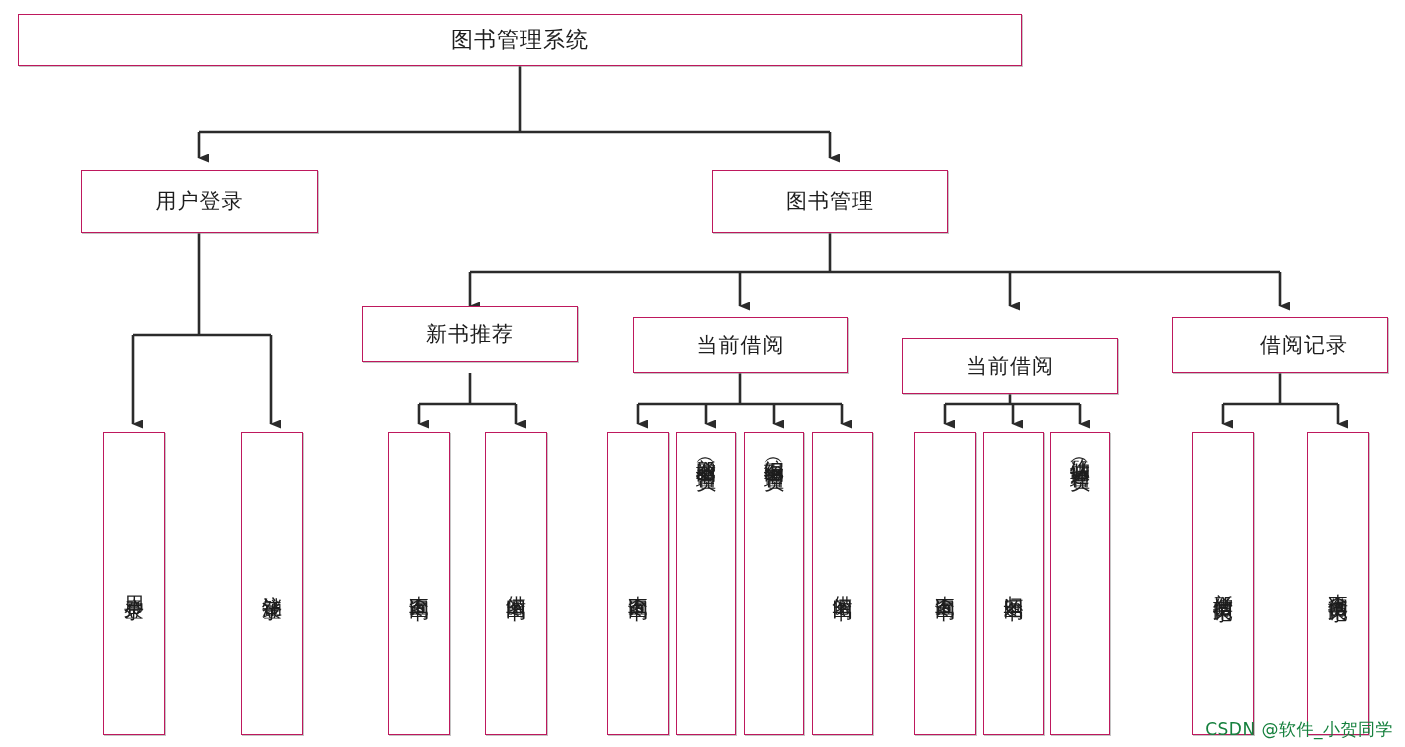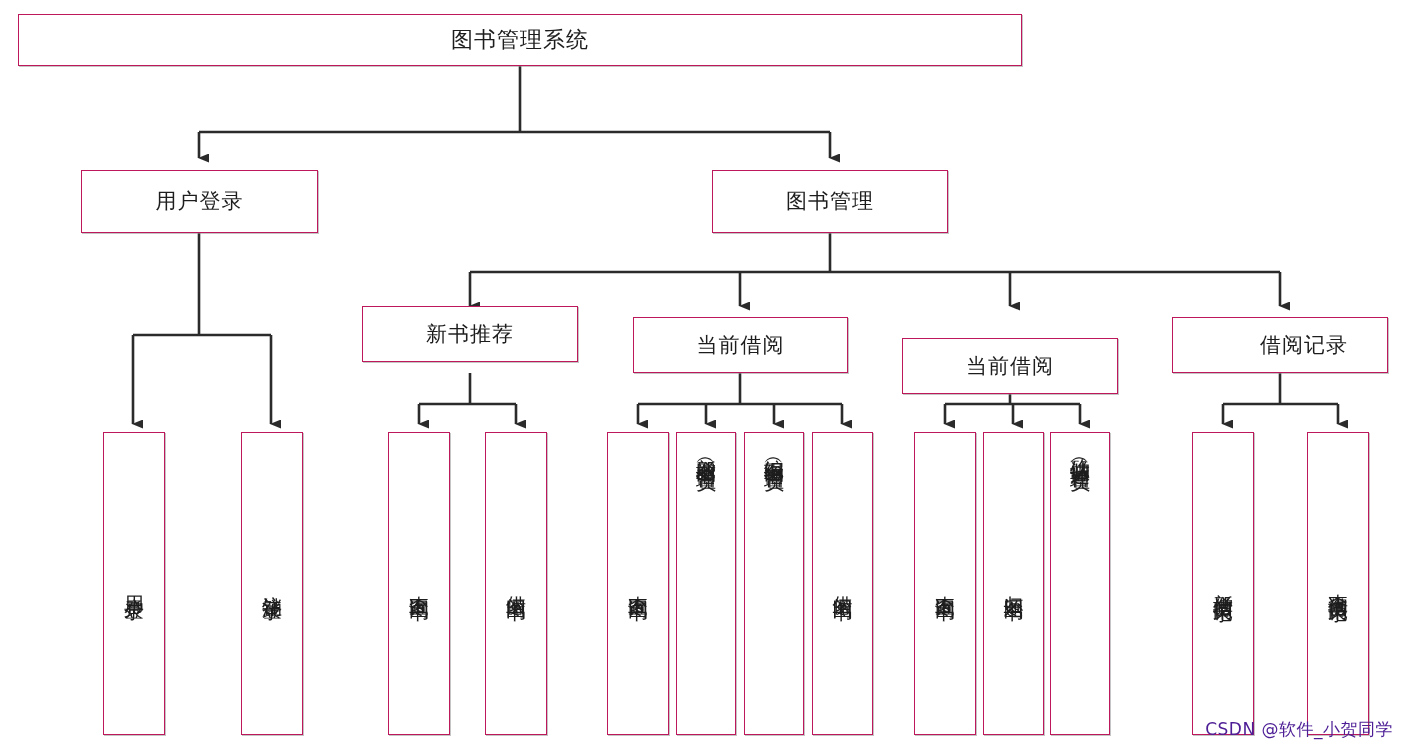--- a/index.html
+++ b/index.html
@@ -43,21 +43,21 @@
     white-space:nowrap;
   }
   .node.vert.mid{
     align-items:center;
     padding-top:0;
   }
   .watermark{
     position:absolute;
     right:12px;bottom:6px;
     font-size:17px;
-    color:#4c1d95;
+    color:#15803d;
     letter-spacing:.5px;
     white-space:nowrap;
     pointer-events:none;
   }
 </style>
 </head>
 <body>
 
 <div id="stage">
 

